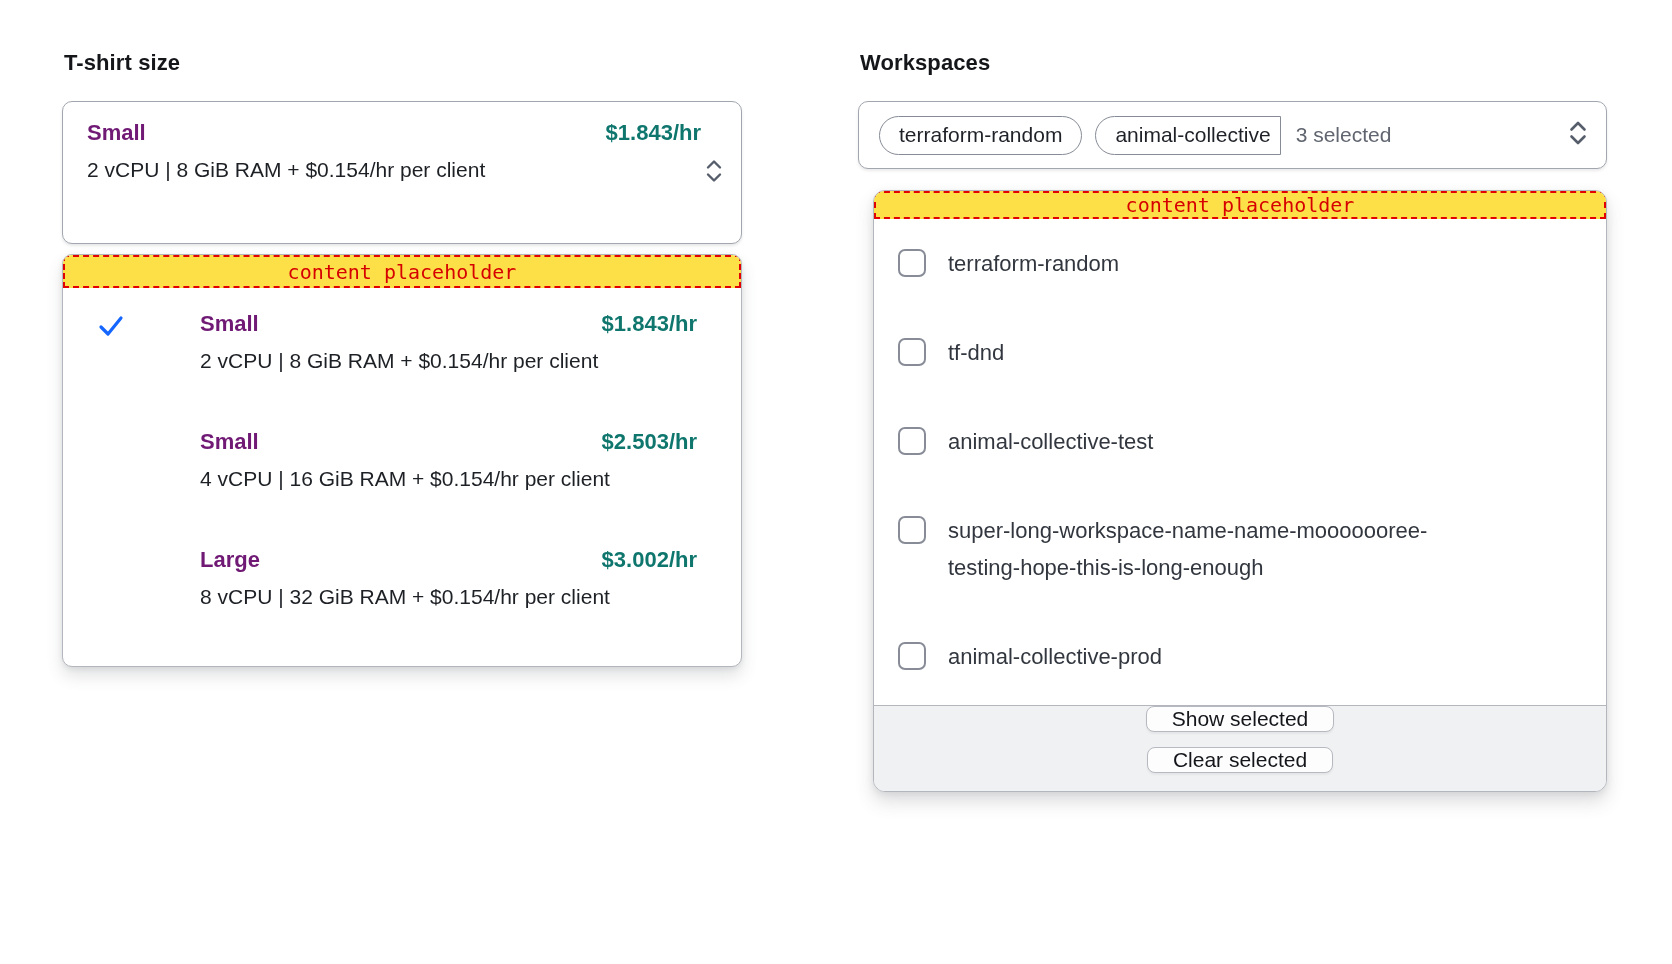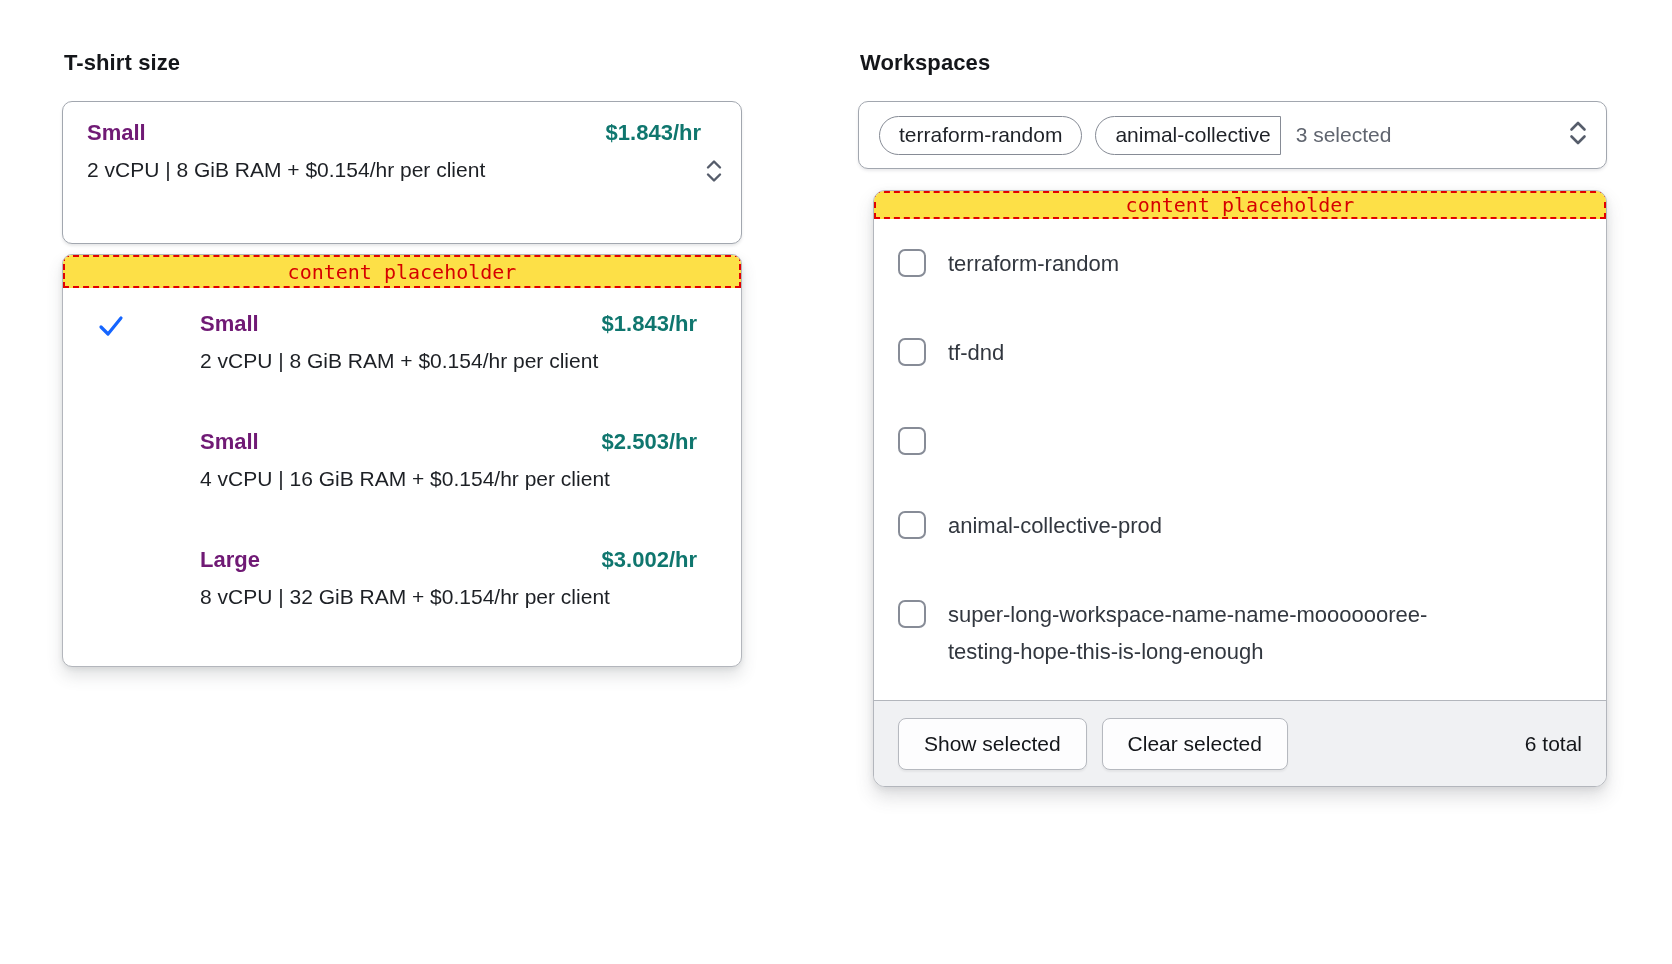--- a/index.html
+++ b/index.html
@@ -45,21 +45,21 @@
     border:1px solid #b3b6bc; border-radius:12px; overflow:hidden;
     box-shadow:0 10px 18px rgba(70,74,82,.18), 0 2px 6px rgba(70,74,82,.10); }
   .ws-panel .banner { height:28px; }
   .ws-list { padding:26px 24px 30px; }
   .ws-item { display:flex; align-items:flex-start; gap:22px; margin-bottom:52px; cursor:pointer; }
   .ws-item:last-of-type { margin-bottom:0; }
   .checkbox { box-sizing:border-box; width:28px; height:28px; flex:0 0 28px; margin-top:4px;
     border:2px solid #878c97; border-radius:7px; background:#fff; }
   .ws-item-label { font-size:22px; color:#32373f; line-height:37px; max-width:540px; }
   .ws-footer { display:flex; align-items:center; gap:15px; height:85px; padding:0 24px;
-    background:#f0f1f3; border-top:1px solid #b3b6bc; }
+    background:#f0f1f3; border-top:1px solid #b3b6bc;flex-direction:column; }
   .btn { box-sizing:border-box; height:52px; padding:0 25px; border:1px solid #b6b9bf;
     border-radius:8px; background:#fdfdfe; font-size:21px; color:#14161a;
     font-family:inherit; cursor:pointer; box-shadow:0 2px 2px rgba(0,0,0,.05); }
   .ws-total { margin-left:auto; font-size:21px; color:#14161a; }
 </style>
 </head>
 <body>
 
 <div class="col-left">
   <div class="section-label">T-shirt size</div>
@@ -140,30 +140,31 @@
         </div>
 
 
         <div class="ws-item">
           <span class="checkbox"></span>
           <span class="ws-item-label">tf-dnd</span>
         </div>
 
         <div class="ws-item">
           <span class="checkbox"></span>
+          <span class="ws-item-label">animal-collective-test</span>
+        </div>
+
+        <div class="ws-item">
+          <span class="checkbox"></span>
+          <span class="ws-item-label">super-long-workspace-name-name-mooooooree-testing-hope-this-is-long-enough</span>
         </div>
 
         <div class="ws-item">
           <span class="checkbox"></span>
           <span class="ws-item-label">animal-collective-prod</span>
-        </div>
-
-        <div class="ws-item">
-          <span class="checkbox"></span>
-          <span class="ws-item-label">super-long-workspace-name-name-mooooooree-testing-hope-this-is-long-enough</span>
         </div>
 
     </div>
     <div class="ws-footer">
       <button class="btn">Show selected</button>
       <button class="btn">Clear selected</button>
       <span class="ws-total">6 total</span>
     </div>
   </div>
 </div>

